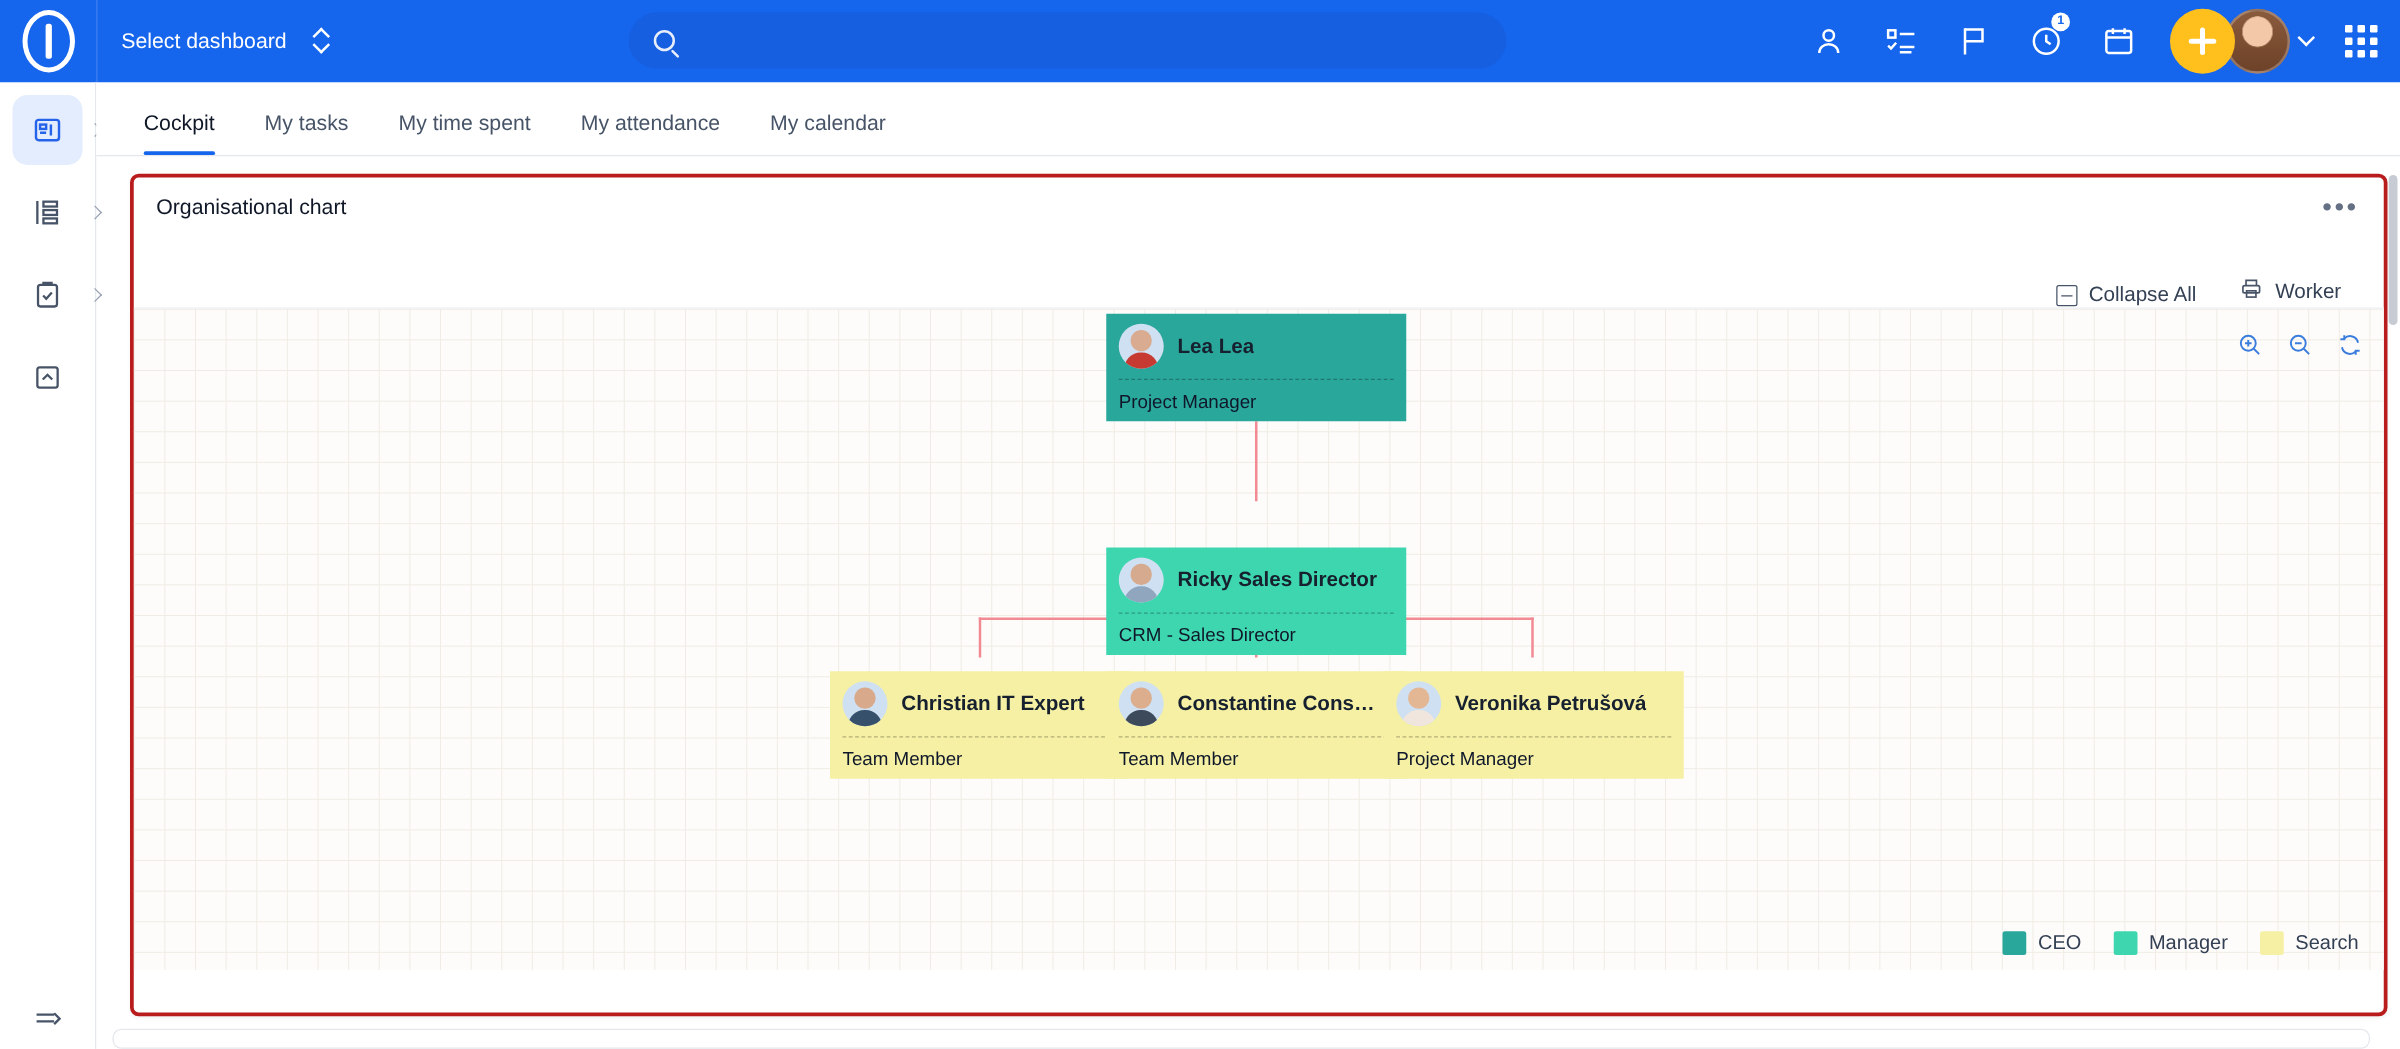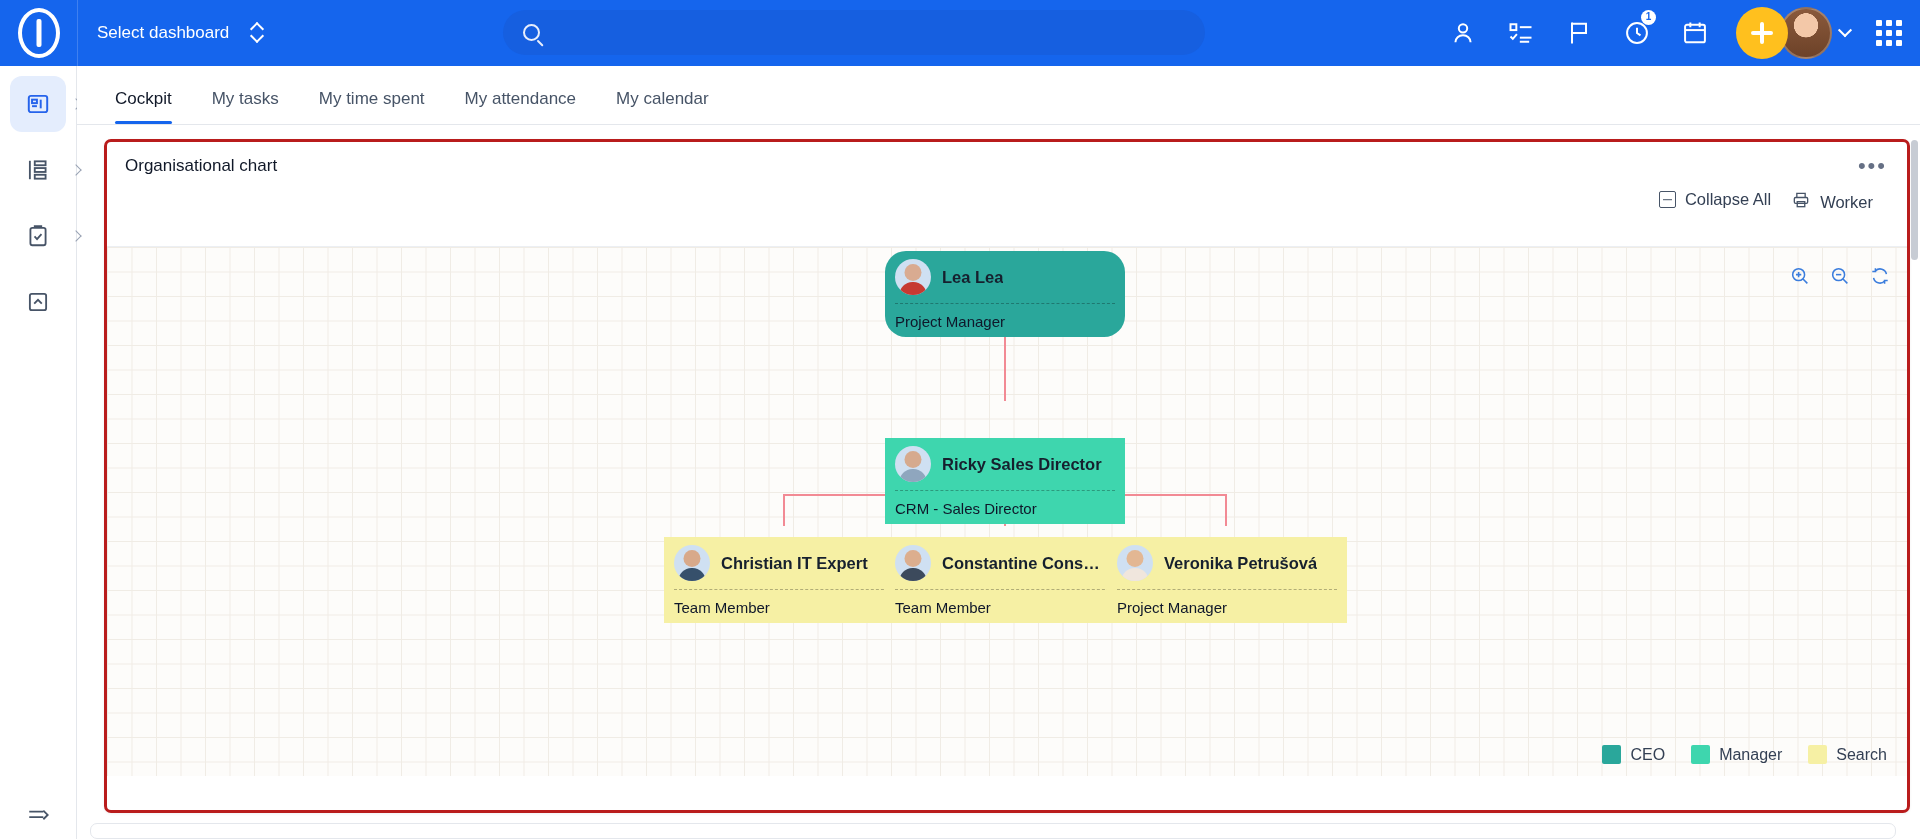--- a/index.html
+++ b/index.html
@@ -146,22 +146,22 @@
     overflow: hidden;
   }
   #panel-head {
     height: 48px; display: flex; align-items: center; justify-content: space-between;
     padding: 0 20px 0 18px;
   }
   #panel-title { font-size: 17px; color: #101828; }
   #panel-dots { color: #667085; font-size: 22px; letter-spacing: 2px; cursor: pointer; line-height: 10px; }
 
   #chart-toolbar {
-    height: 56px; display: flex; align-items: flex-start; justify-content: flex-end;
-    gap: 20px; padding-right: 34px;
+    height: 56px; display: flex; align-items: flex-end; justify-content: flex-end;
+    gap: 34px; padding-right: 34px;
   }
   .tool-btn { display: flex; align-items: center; gap: 9px; font-size: 16.5px; color: #344054; cursor: pointer; }
   .icon-minus-box {
     width: 17px; height: 17px; border: 1.6px solid #475467; border-radius: 2px; position: relative;
   }
   .icon-minus-box::after {
     content: ""; position: absolute; left: 3px; right: 3px; top: 50%; height: 1.6px;
     background: #475467; transform: translateY(-50%);
   }
 
@@ -399,21 +399,21 @@
       </span>
     </div>
 
     <div class="conn" style="left:897px; top:90px; width:2px; height:64px;"></div>
     <div class="conn" style="left:897px; top:207px; width:2px; height:41px;"></div>
     <div class="conn" style="left:676px; top:247px; width:444px; height:2px;"></div>
     <div class="conn" style="left:676px; top:247px; width:2px; height:32px;"></div>
     <div class="conn" style="left:897px; top:247px; width:2px; height:32px;"></div>
     <div class="conn" style="left:1118px; top:247px; width:2px; height:32px;"></div>
 
-    <div class="node n-ceo" style="left:778px; top:4px;border-radius:21px;">
+    <div class="node n-ceo" style="left:778px; top:4px;">
       <div class="row1">
         <span class="pic p1"></span>
         <span class="name">Lea Lea</span>
       </div>
       <div class="sep"></div>
       <div class="role">Project Manager</div>
     </div>
 
     <div class="node n-mgr" style="left:778px; top:146px;margin-top:45px;">
       <div class="row1">

